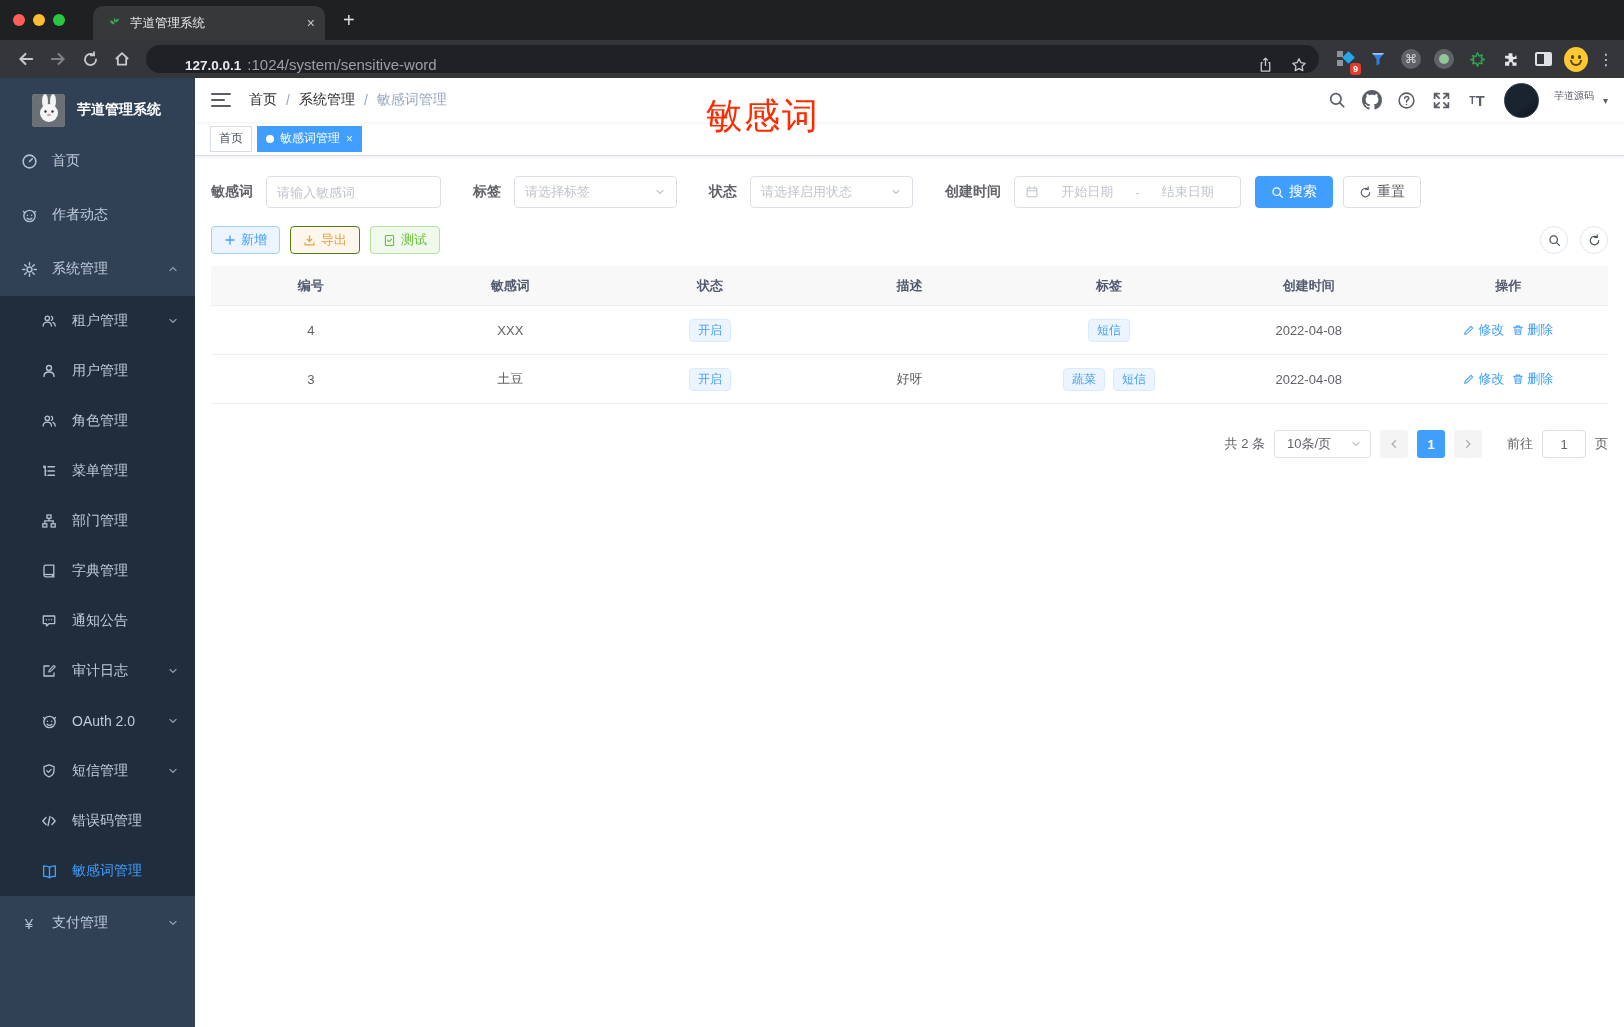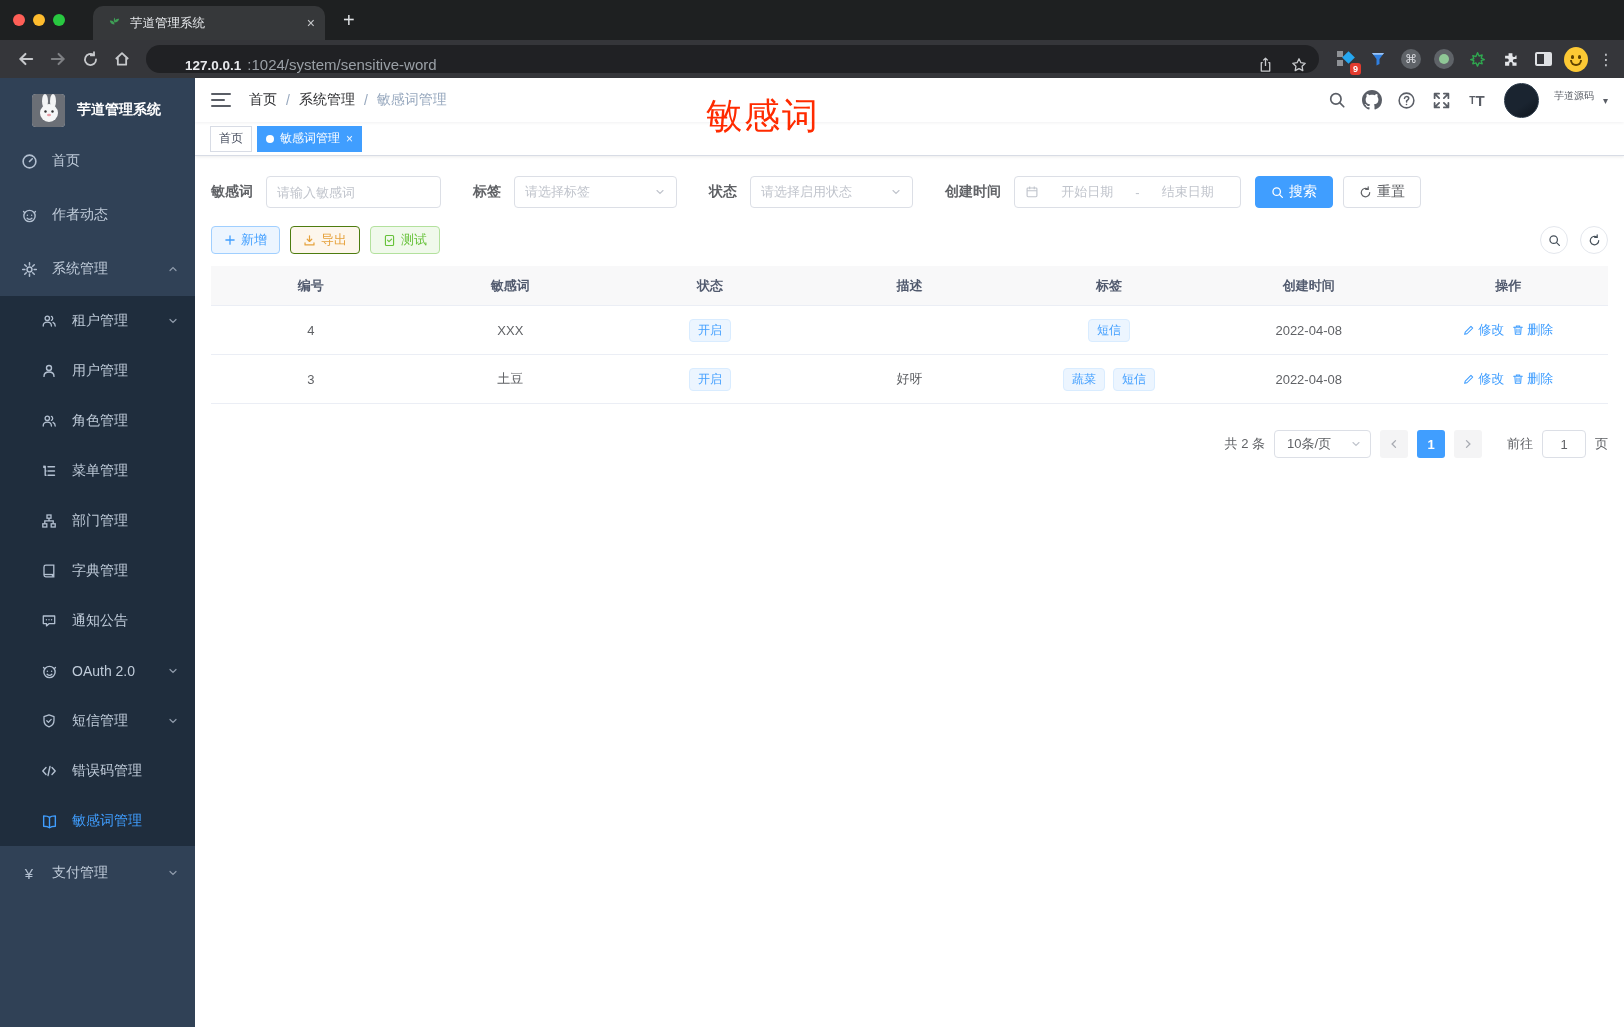--- a/index.html
+++ b/index.html
@@ -359,20 +359,34 @@
                   <path d="M2.3 3h11.4v7.6H8.2l-2.7 2.3v-2.3H2.3z"></path>
                   <circle cx="5.4" cy="6.8" r=".7" fill="currentColor" stroke="none"></circle>
                   <circle cx="8" cy="6.8" r=".7" fill="currentColor" stroke="none"></circle>
                   <circle cx="10.6" cy="6.8" r=".7" fill="currentColor" stroke="none"></circle>
                 </svg>
             </span>
             <span class="mlabel">通知公告</span>
           </div>
           <div class="mitem">
             <span class="micon">
+              <svg class="i" width="16" height="16" viewBox="0 0 16 16" fill="none" stroke="currentColor" stroke-width="1.3" stroke-linejoin="round">
+                  <path d="M13 9.5V13H3V3h5.5"></path>
+                  <path d="M13.6 2.4l-5.4 5.4-.5 2.1 2.1-.5 5.4-5.4z" transform="scale(.85) translate(1.5 .5)"></path>
+                </svg>
+            </span>
+            <span class="mlabel">审计日志</span>
+            <span class="arrow">
+              <svg class="i" width="12" height="12" viewBox="0 0 16 16" fill="none" stroke="currentColor" stroke-width="1.6" stroke-linecap="round">
+                  <path d="M4 6l4 4 4-4"></path>
+                </svg>
+            </span>
+          </div>
+          <div class="mitem">
+            <span class="micon">
               <svg class="i" width="17" height="17" viewBox="0 0 16 16" fill="none" stroke="currentColor" stroke-width="1.3">
                   <circle cx="8" cy="8.5" r="5.3"></circle>
                   <path d="M3.6 5.5L2.4 4.2M12.4 5.5l1.2-1.3" stroke-linecap="round"></path>
                   <circle cx="6" cy="7.8" r=".7" fill="currentColor" stroke="none"></circle>
                   <circle cx="10" cy="7.8" r=".7" fill="currentColor" stroke="none"></circle>
                   <path d="M5.8 10.6c.7.7 1.4 1 2.2 1s1.5-.3 2.2-1" stroke-linecap="round"></path>
                 </svg>
             </span>
             <span class="mlabel">OAuth 2.0</span>
             <span class="arrow">

